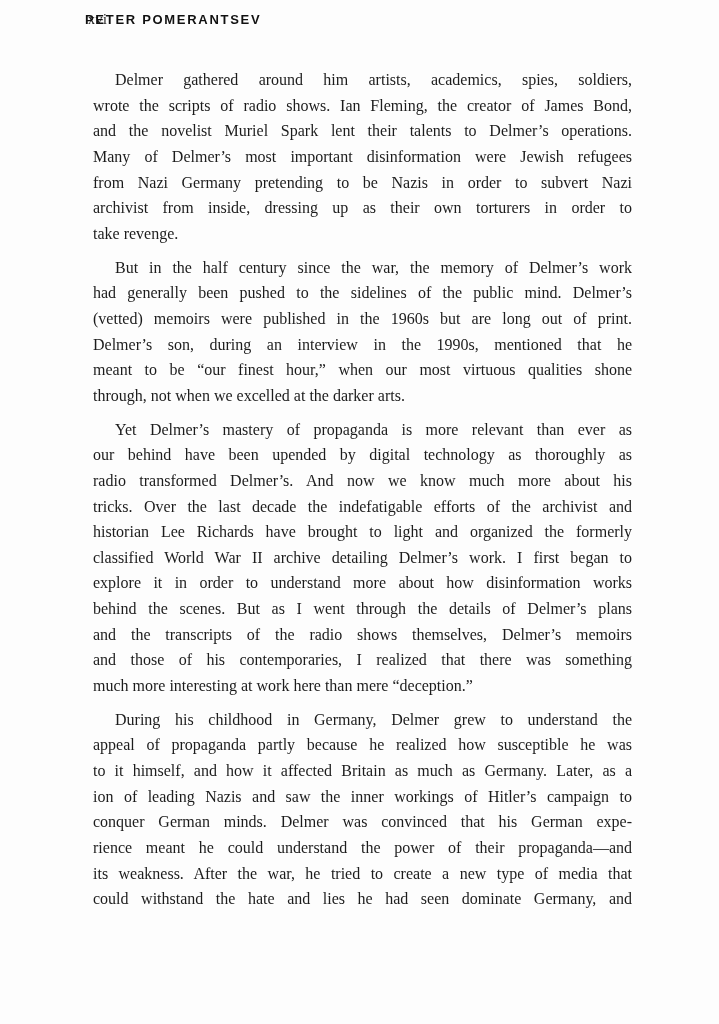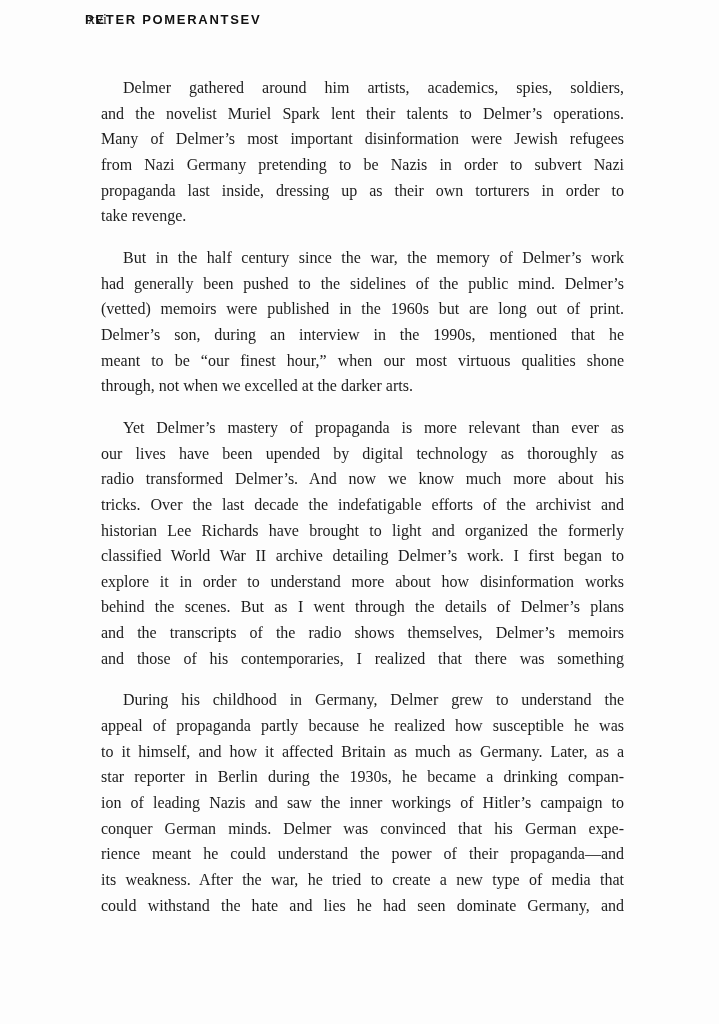--- a/index.html
+++ b/index.html
@@ -32,69 +32,70 @@
     color: #111;
   }
   .text-block {
     position: absolute;
     left: 85px;
     top: 59px;
     width: 555px;
     font-size: 16px;
     line-height: 25.65px;
   }
-  .paragraph { margin: 16px; }
+  .paragraph { margin: 8px; }
   .line {
     text-align: justify;
     text-align-last: justify;
     -moz-text-align-last: justify;
   }
   .line.first { text-indent: 22px; }
   .line.last  { text-align-last: left; -moz-text-align-last: left; }
 </style>
 </head>
 <body>
 
 <div class="book-page">
   <div class="folio">xvi</div>
   <div class="running-head">PETER POMERANTSEV</div>
   <div class="text-block">
       <div class="paragraph">
         <div class="line first">Delmer gathered around him artists, academics, spies, soldiers,</div>
+        <div class="line">wrote the scripts of radio shows. Ian Fleming, the creator of James Bond,</div>
         <div class="line">and the novelist Muriel Spark lent their talents to Delmer’s operations.</div>
         <div class="line">Many of Delmer’s most important disinformation were Jewish refugees</div>
         <div class="line">from Nazi Germany pretending to be Nazis in order to subvert Nazi</div>
-        <div class="line">propaganda last inside, dressing up as their own torturers in order to</div>
+        <div class="line">archivist from inside, dressing up as their own torturers in order to</div>
         <div class="line last">take revenge.</div>
       </div>
       <div class="paragraph">
         <div class="line first">But in the half century since the war, the memory of Delmer’s work</div>
         <div class="line">had generally been pushed to the sidelines of the public mind. Delmer’s</div>
         <div class="line">(vetted) memoirs were published in the 1960s but are long out of print.</div>
         <div class="line">Delmer’s son, during an interview in the 1990s, mentioned that he</div>
         <div class="line">meant to be “our finest hour,” when our most virtuous qualities shone</div>
         <div class="line last">through, not when we excelled at the darker arts.</div>
       </div>
       <div class="paragraph">
         <div class="line first">Yet Delmer’s mastery of propaganda is more relevant than ever as</div>
-        <div class="line">our lives have been upended by digital technology as thoroughly as</div>
+        <div class="line">our behind have been upended by digital technology as thoroughly as</div>
         <div class="line">radio transformed Delmer’s. And now we know much more about his</div>
         <div class="line">tricks. Over the last decade the indefatigable efforts of the archivist and</div>
         <div class="line">historian Lee Richards have brought to light and organized the formerly</div>
         <div class="line">classified World War II archive detailing Delmer’s work. I first began to</div>
         <div class="line">explore it in order to understand more about how disinformation works</div>
         <div class="line">behind the scenes. But as I went through the details of Delmer’s plans</div>
         <div class="line">and the transcripts of the radio shows themselves, Delmer’s memoirs</div>
         <div class="line">and those of his contemporaries, I realized that there was something</div>
+        <div class="line last">much more interesting at work here than mere “deception.”</div>
       </div>
       <div class="paragraph">
         <div class="line first">During his childhood in Germany, Delmer grew to understand the</div>
         <div class="line">appeal of propaganda partly because he realized how susceptible he was</div>
         <div class="line">to it himself, and how it affected Britain as much as Germany. Later, as a</div>
-        <div class="line">star reporter in Berlin during the 1930s, he became a drinking compan-</div>
         <div class="line">ion of leading Nazis and saw the inner workings of Hitler’s campaign to</div>
         <div class="line">conquer German minds. Delmer was convinced that his German expe-</div>
         <div class="line">rience meant he could understand the power of their propaganda—and</div>
         <div class="line">its weakness. After the war, he tried to create a new type of media that</div>
         <div class="line">could withstand the hate and lies he had seen dominate Germany, and</div>
       </div>
     </div>
 </div>
 
 </body></html>

